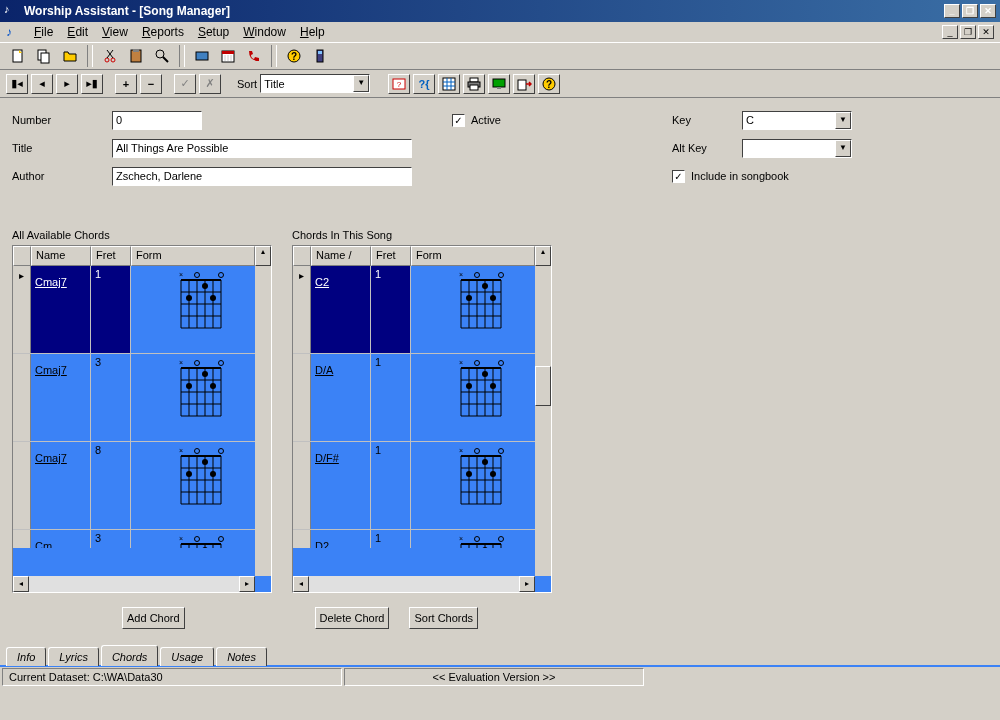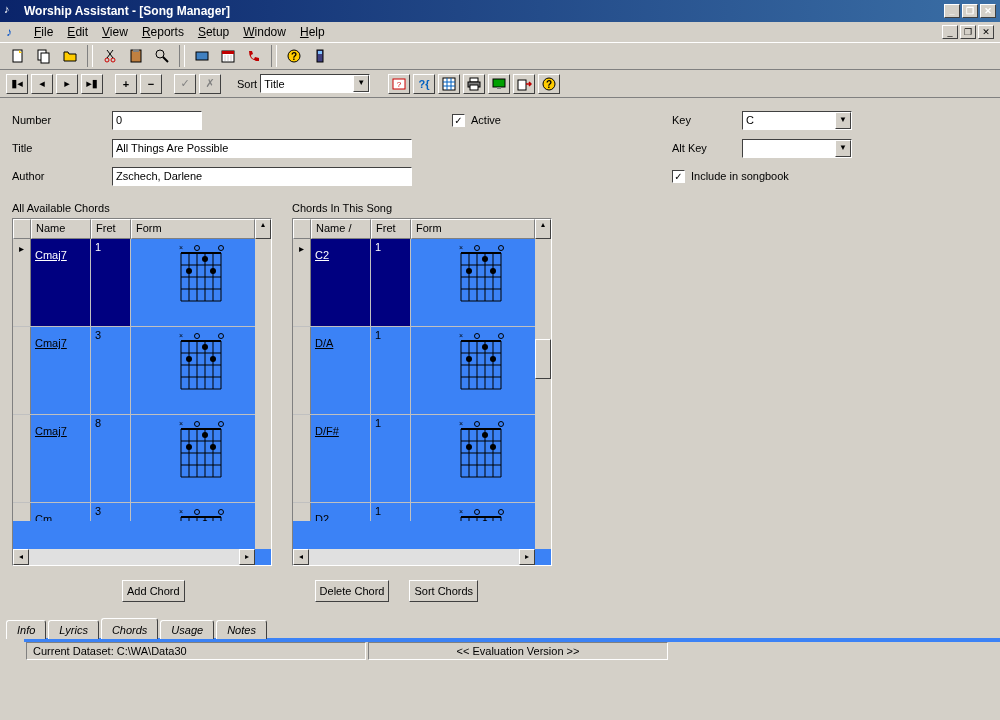--- a/index.html
+++ b/index.html
@@ -19,21 +19,21 @@
 .nav-btn.disabled { color: #808080; }
 .form-area { padding: 10px 12px; background: #d4d0c8; }
 .form-row { display: flex; align-items: center; height: 24px; margin-bottom: 4px; }
 .form-label { width: 100px; font-size: 11px; }
 .text-input { border: 1px solid #808080; border-top-color:#404040; border-left-color:#404040; border-right-color:#fff; border-bottom-color:#fff; background:#fff; height: 19px; padding: 1px 3px; font-family: inherit; font-size: 11px; }
 .combo { border: 1px solid #808080; border-top-color:#404040; border-left-color:#404040; border-right-color:#fff; border-bottom-color:#fff; background:#fff; height: 19px; display:flex; align-items:center; }
 .combo-val { flex:1; padding: 0 3px; font-size:11px; }
 .combo-btn { width:16px; height:17px; background:#d4d0c8; border:1px solid #fff; border-right-color:#404040; border-bottom-color:#404040; font-size:8px; text-align:center; line-height:14px; }
 .checkbox-row { display:flex; align-items:center; gap:6px; }
 .chk { width:13px; height:13px; background:#fff; border:1px solid #808080; border-top-color:#404040; border-left-color:#404040; border-right-color:#fff; border-bottom-color:#fff; display:flex; align-items:center; justify-content:center; font-size:10px; }
-.chord-panels { display:flex; gap:20px; padding: 0 12px; }
+.chord-panels { display:flex; gap:20px; padding: 0 12px; margin-top: 27px; }
 .panel { width: 260px; }
 .panel-title { font-size:11px; margin-bottom:4px; }
 .grid-wrap { border:1px solid #808080; border-right-color:#fff; border-bottom-color:#fff; background:#3b82f6; height: 348px; position:relative; }
 .grid-header { display:flex; background:#d4d0c8; height:20px; }
 .grid-header .gh { border:1px solid #fff; border-right-color:#808080; border-bottom-color:#808080; padding:2px 4px; font-size:11px; }
 .gh-corner { width:18px; }
 .gh-name { width:60px; }
 .gh-fret { width:40px; }
 .gh-form { flex:1; }
 .gh-scroll-up { width:16px; background:#d4d0c8; border:1px solid #fff; border-right-color:#404040; border-bottom-color:#404040; font-size:8px; text-align:center; }
@@ -49,21 +49,21 @@
 .grid-hscroll { position:absolute; bottom:0; left:0; right:16px; height:16px; background:#d4d0c8; display:flex; }
 .grid-vscroll { position:absolute; top:20px; right:0; bottom:16px; width:16px; background:#d4d0c8; }
 .scroll-btn { width:16px; height:16px; background:#d4d0c8; border:1px solid #fff; border-right-color:#404040; border-bottom-color:#404040; font-size:8px; text-align:center; line-height:13px; }
 .scroll-track { flex:1; background:#e0e0e0; }
 .btn { background:#d4d0c8; border:1px solid #fff; border-right-color:#404040; border-bottom-color:#404040; padding: 4px 4px; font-size:11px; font-family:inherit; }
 .button-row { padding: 14px 12px; display:flex; gap:20px; }
 .button-row .spacer1 { width: 90px; }
 .tabs-row { padding: 0 6px; display:flex; gap:0; height:22px; align-items:flex-end; }
 .tab { background:#d4d0c8; border:1px solid #fff; border-top-color:#fff; border-right-color:#404040; border-bottom:none; padding:3px 10px; font-size:11px; border-radius: 3px 3px 0 0; position:relative; top:1px; margin-right:2px;font-style:italic; }
 .tab.active { background:#d4d0c8; padding-top:5px; z-index:2; }
-.statusbar { border-top:4px solid #3b82f6; height:22px; display:flex; align-items:center; background:#d4d0c8;margin-left:24px; }
+.statusbar { border-top:2px solid #3b82f6; height:22px; display:flex; align-items:center; background:#d4d0c8; }
 .status-cell { border:1px solid #808080; border-top-color:#808080; border-left-color:#808080; border-right-color:#fff; border-bottom-color:#fff; height:18px; padding:2px 6px; font-size:11px; margin-left:2px; }
 .icon-svg { width:16px; height:16px; }
 </style>
 </head>
 <body>
 
 <div class="titlebar">
   <span style="width:16px;height:16px;margin-right:4px;">♪</span>
   <span class="title-text">Worship Assistant - [Song Manager]</span>
   <div class="win-btns">

